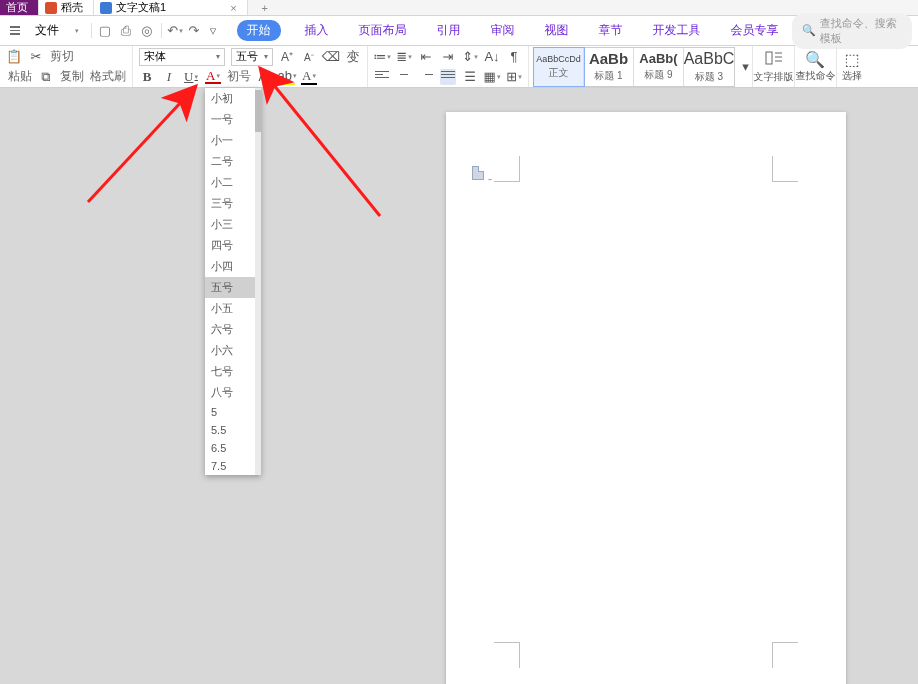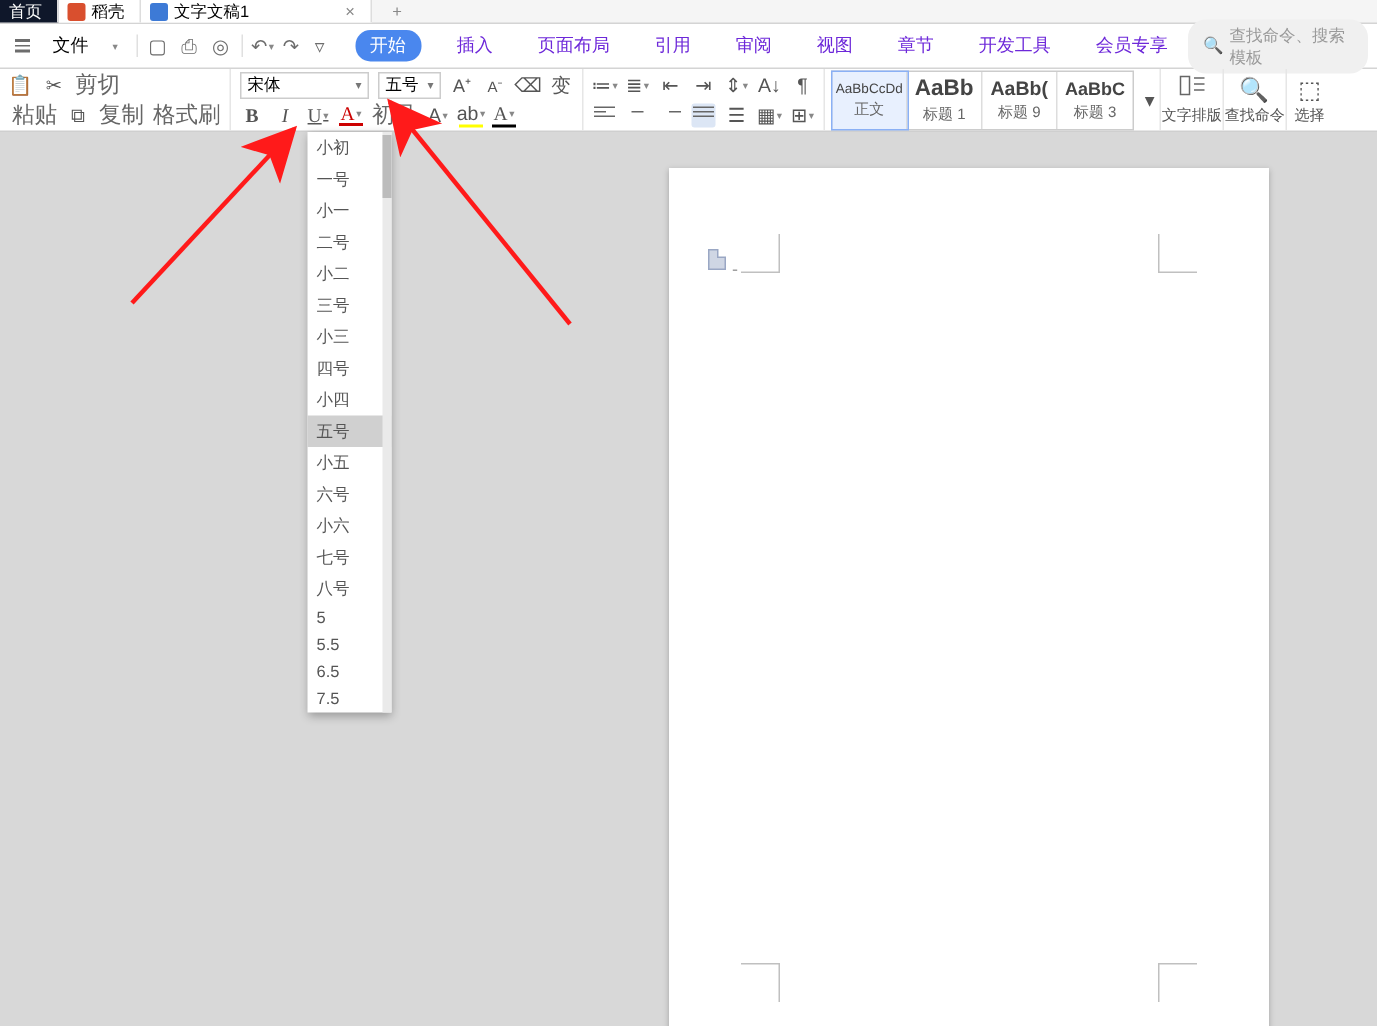--- a/index.html
+++ b/index.html
@@ -1,21 +1,21 @@
 <!DOCTYPE html>
 <html><head>
 <meta charset="utf-8">
 <style>
 * { box-sizing: border-box; margin: 0; padding: 0; font-family: "Microsoft YaHei", sans-serif; }
 body { width: 918px; height: 684px; background: #d8d8d8; overflow: hidden; position: relative; }
 
 
 .tab-bar { height: 16px; background: #f5f5f5; display: flex; border-bottom: 1px solid #d4d4d4; font-size: 11px; }
 .tab { padding: 2px 10px 2px 6px; display: flex; align-items: center; gap: 4px; border-right: 1px solid #ddd; cursor: pointer; }
-.tab.home { background: #0f172a; color: #fff; }
+.tab.home { background: #701a75; color: #fff; }
 .tab.orange { background: #fff; }
 .tab.doc { background: #fff; }
 .tab .close { margin-left: 60px; color: #888; cursor: pointer; }
 .tab .plus { color: #888; padding: 0 8px; cursor: pointer; }
 .wps-icon { width: 12px; height: 12px; background:#d94f2e; border-radius:2px; display:inline-block; }
 .doc-icon { width: 12px; height: 12px; background:#3d7ad6; border-radius:2px; display:inline-block; }
 
 
 .menu-bar { height: 30px; background:#fff; border-bottom:1px solid #d4d4d4; display:flex; align-items:center; font-size:12px; gap:2px; padding:0 6px; }
 .menu-left { display:flex; align-items:center; gap:6px; }
@@ -29,21 +29,21 @@
 .ribbon-tab { padding:2px 6px; color:#6d28d9; cursor:pointer; }
 .ribbon-tab.active { background:#4a87ee; color:#ffffff; border-radius:10px; padding:2px 10px; }
 .search-box { margin-left:auto; display:flex; align-items:center; background:#f0f0f0; border-radius:12px; padding:3px 10px; width:120px; color:#9a9a9a; font-size:11px; }
 .search-box .mag { margin-right:4px; }
 
 
 .ribbon { height: 42px; background:#fff; border-bottom:1px solid #cfcfcf; display:flex; align-items:center; font-size:11px; }
 .group { display:flex; flex-direction:column; justify-content:center; border-right:1px solid #e6e6e6; padding:0 6px; height:100%; }
 .group .row { display:flex; align-items:center; gap:6px; height:20px; }
 .icon-btn { width:16px; height:16px; display:flex; align-items:center; justify-content:center; color:#555; cursor:pointer; font-size:13px; }
-.tiny-label { font-size:15px; color:#666; }
+.tiny-label { font-size:12px; color:#666; }
 .font-combo { width:86px; height:18px; border:1px solid #ccc; padding:0 4px; display:flex; align-items:center; justify-content:space-between; background:#fff; cursor:pointer; font-size:11px; }
 .size-combo { width:42px; height:18px; border:1px solid #ccc; padding:0 4px; display:flex; align-items:center; justify-content:space-between; background:#fff; cursor:pointer; font-size:11px; }
 .caret { font-size:8px; color:#777; }
 .btn-b { font-weight:bold; font-family:"Times New Roman"; font-size:13px; }
 .btn-i { font-style:italic; font-family:"Times New Roman"; font-size:13px; }
 .btn-u { text-decoration:underline; font-family:"Times New Roman"; font-size:13px; }
 .btn-a { font-family:"Times New Roman"; font-size:13px; }
 .small-arrow { font-size:7px; color:#888; margin-left:1px; }
 .style-gallery { display:flex; align-items:center; border:1px solid #ccc; margin:16px 4px; }
 .style-item { width:50px; height:38px; border-right:1px solid #ddd; display:flex; flex-direction:column; align-items:center; justify-content:center; cursor:pointer; }
@@ -240,21 +240,21 @@
     </div>
     <div class="style-item">
       <div class="preview" style="font-size:15px;font-weight:bold;">AaBb</div>
       <div class="lbl">标题 1</div>
     </div>
     <div class="style-item">
       <div class="preview" style="font-size:13px;font-weight:bold;">AaBb(</div>
       <div class="lbl">标题 9</div>
     </div>
     <div class="style-item">
-      <div class="preview" style="font-size:12px;font-weight:bold;">AaBbC</div>
+      <div class="preview" style="font-size:16px;font-weight:normal;">AaBbC</div>
       <div class="lbl">标题 3</div>
     </div>
   </div>
   <div class="icon-btn" style="border-right:1px solid #e6e6e6;height:100%;width:14px;">▾</div>
 
   <div class="right-btn">
     <div class="ic"><svg width="18" height="16">
           <rect x="1" y="2" width="6" height="12" fill="none" stroke="#666"></rect>
           <line x1="10" y1="3" x2="17" y2="3" stroke="#666"></line>
           <line x1="10" y1="7" x2="17" y2="7" stroke="#666"></line>

